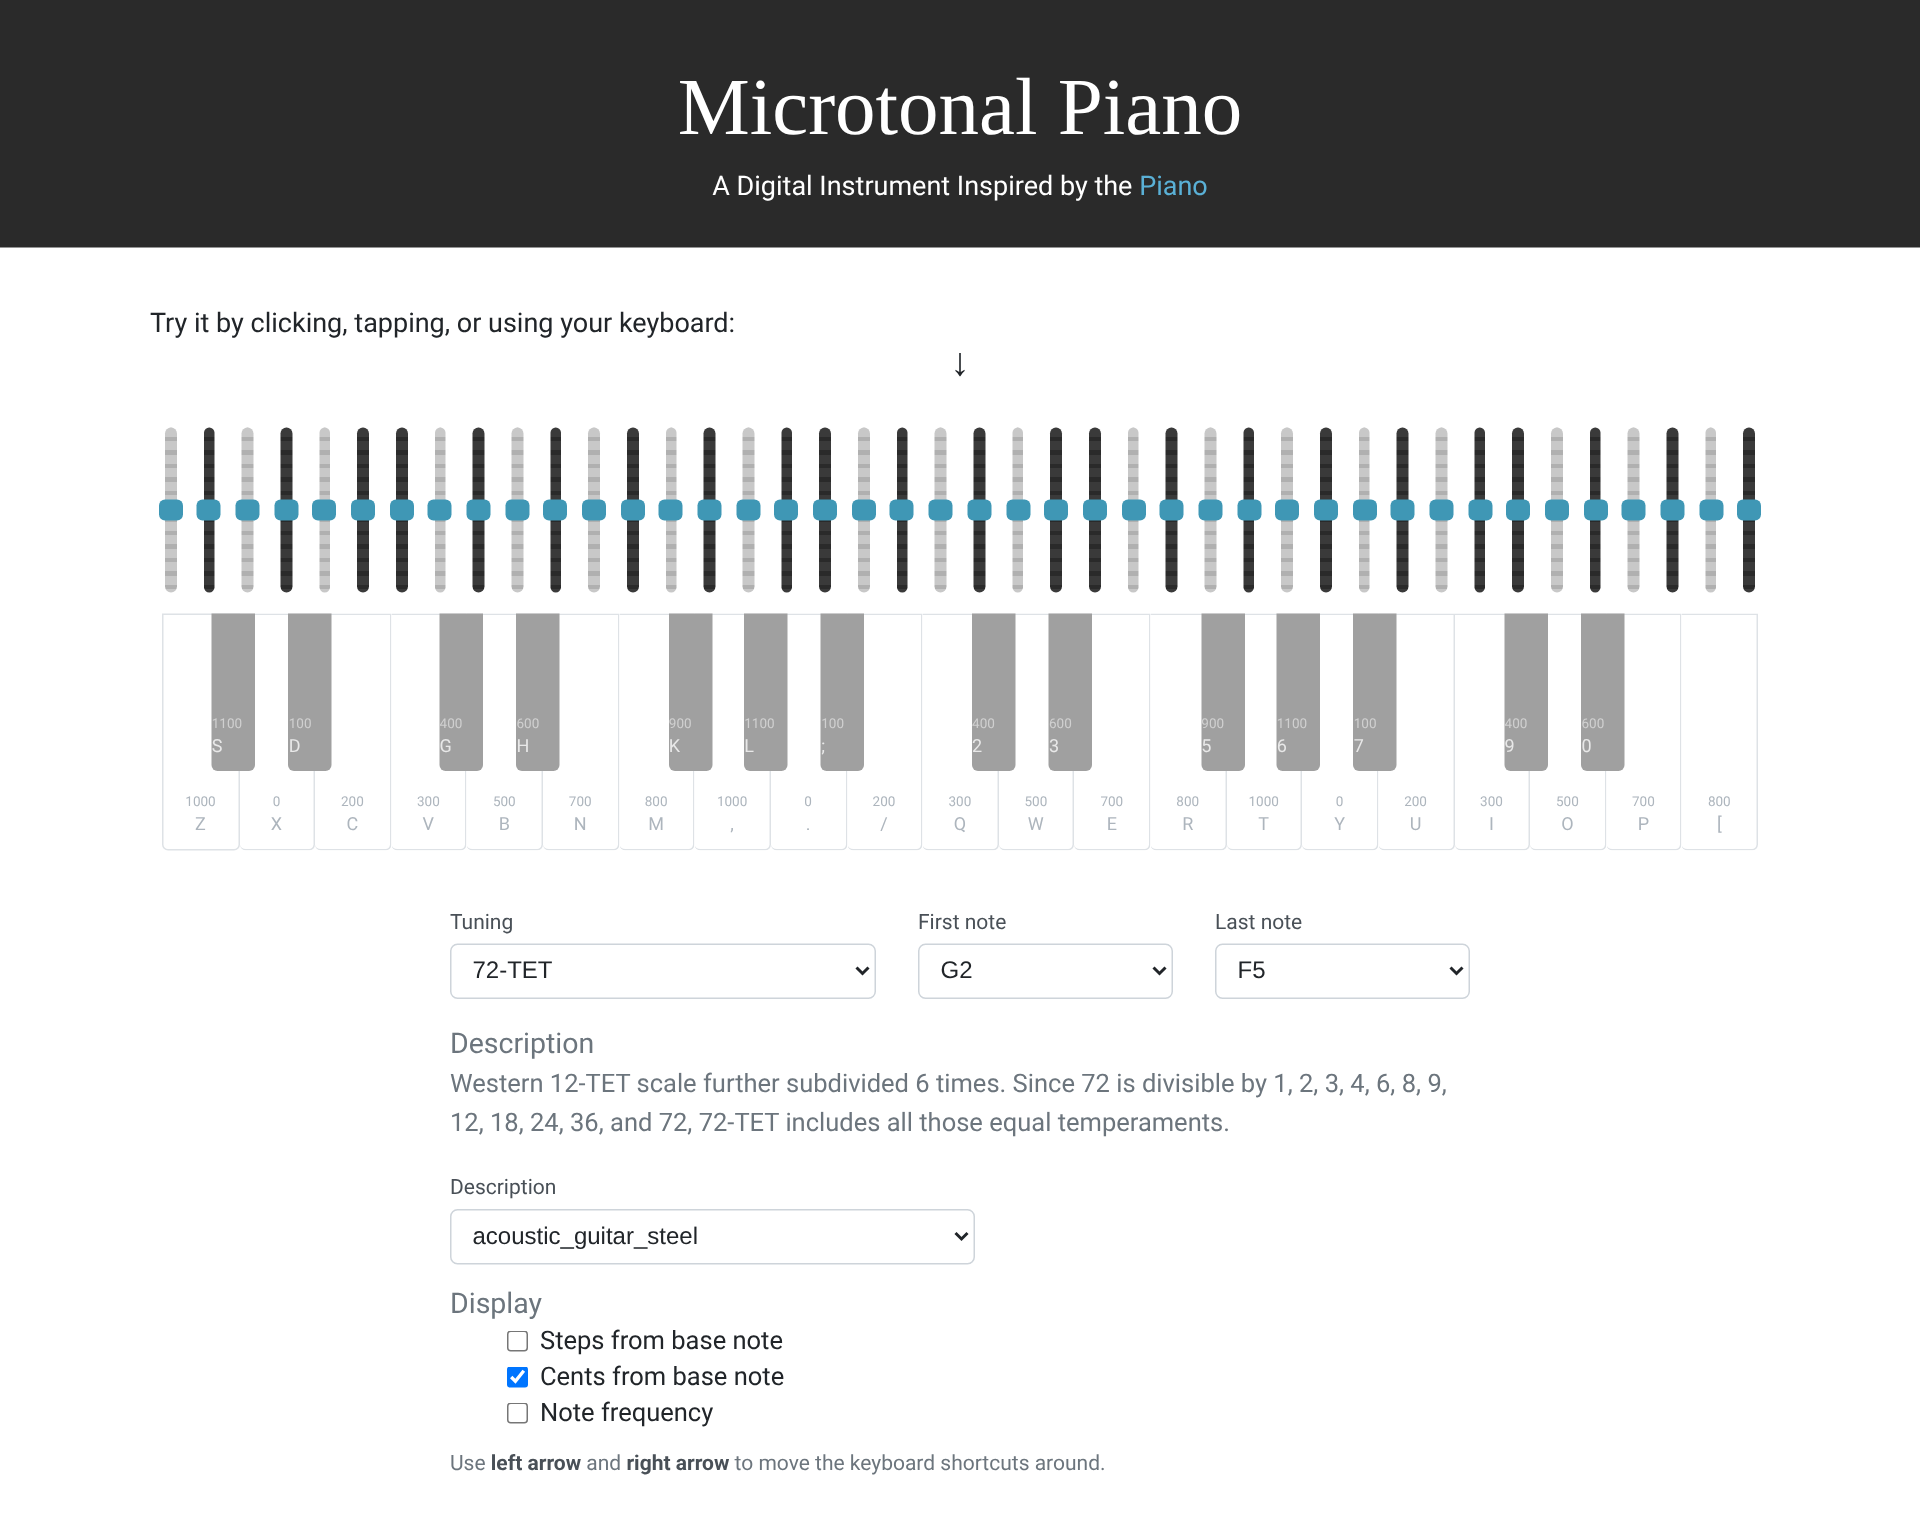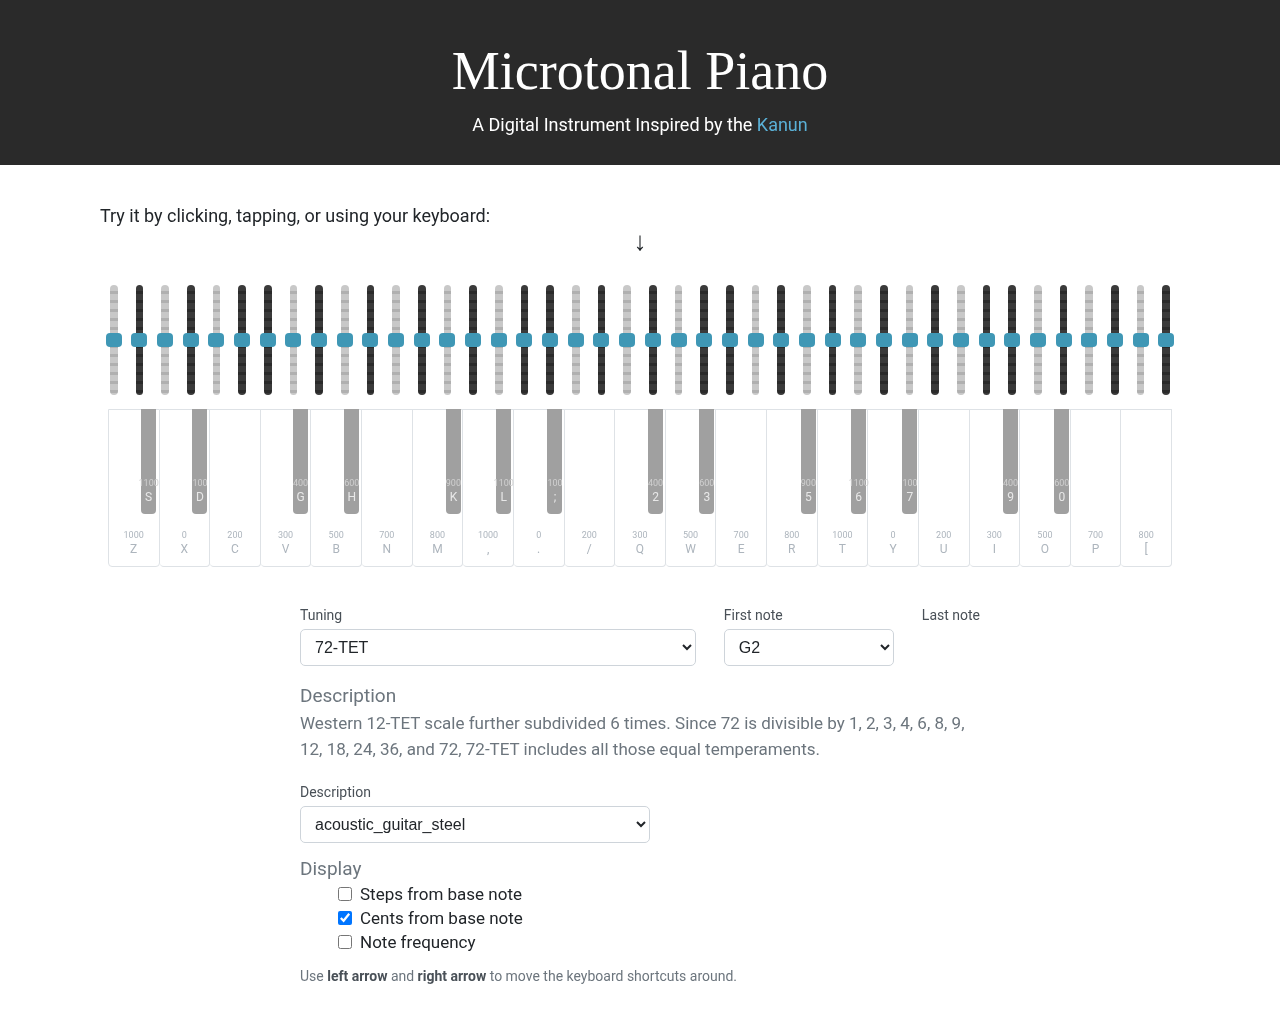--- a/index.html
+++ b/index.html
@@ -106,28 +106,27 @@
   line-height: 1.2;
 }
 .kbd {
   font-size: 12px;
   color: #adb5bd;
   line-height: 1.4;
 }
 .black-key {
   position: absolute;
   top: 0;
-  width: 15px;
+  width: 29px;
   height: 105px;
   background: #a0a0a0;
   border-radius: 0 0 4px 4px;
   display: flex;
   flex-direction: column;
   justify-content: flex-end;
-  align-items: center;
   padding-bottom: 8px;
   cursor: pointer;
   z-index: 2;
 }
 .black-key .cents { color: #d0d0d0; }
 .black-key .kbd { color: #e8e8e8; }
 
 
 .controls {
   max-width: 720px;
@@ -180,21 +179,21 @@
   overflow-y: scroll;
 }
 </style>
 </head>
 <body>
 
 <div class="page-wrap">
 <div class="header">
   <div class="title">Microtonal Piano</div>
   <div class="subtitle">
-    <span>A Digital Instrument Inspired by the </span><a href="#">Kanun</a>
+    <span>A Digital Instrument Inspired by the </span><a href="#">Piano</a>
   </div>
 </div>
 
 <div class="main">
   <div class="prompt">Try it by clicking, tapping, or using your keyboard:</div>
   <div class="arrow">↓</div>
 
   <div class="sliders" id="sliders">
         <div class="slider light">
           <div class="thumb"></div>
@@ -476,20 +475,21 @@
       <div class="field field-grow">
         <span class="label">Tuning</span>
         <select><option>72-TET</option></select>
       </div>
       <div class="field">
         <span class="label">First note</span>
         <select><option>G2</option></select>
       </div>
       <div class="field">
         <span class="label">Last note</span>
+        <select><option>F5</option></select>
       </div>
     </div>
 
     <div class="small-label">Description</div>
     <div class="desc">Western 12-TET scale further subdivided 6 times. Since 72 is divisible by 1, 2, 3, 4, 6, 8, 9, 12, 18, 24, 36, and 72, 72-TET includes all those equal temperaments.</div>
 
     <div class="field" style="margin-bottom:14px;max-width:350px">
       <span class="label">Description</span>
       <select><option>acoustic_guitar_steel</option></select>
     </div>

